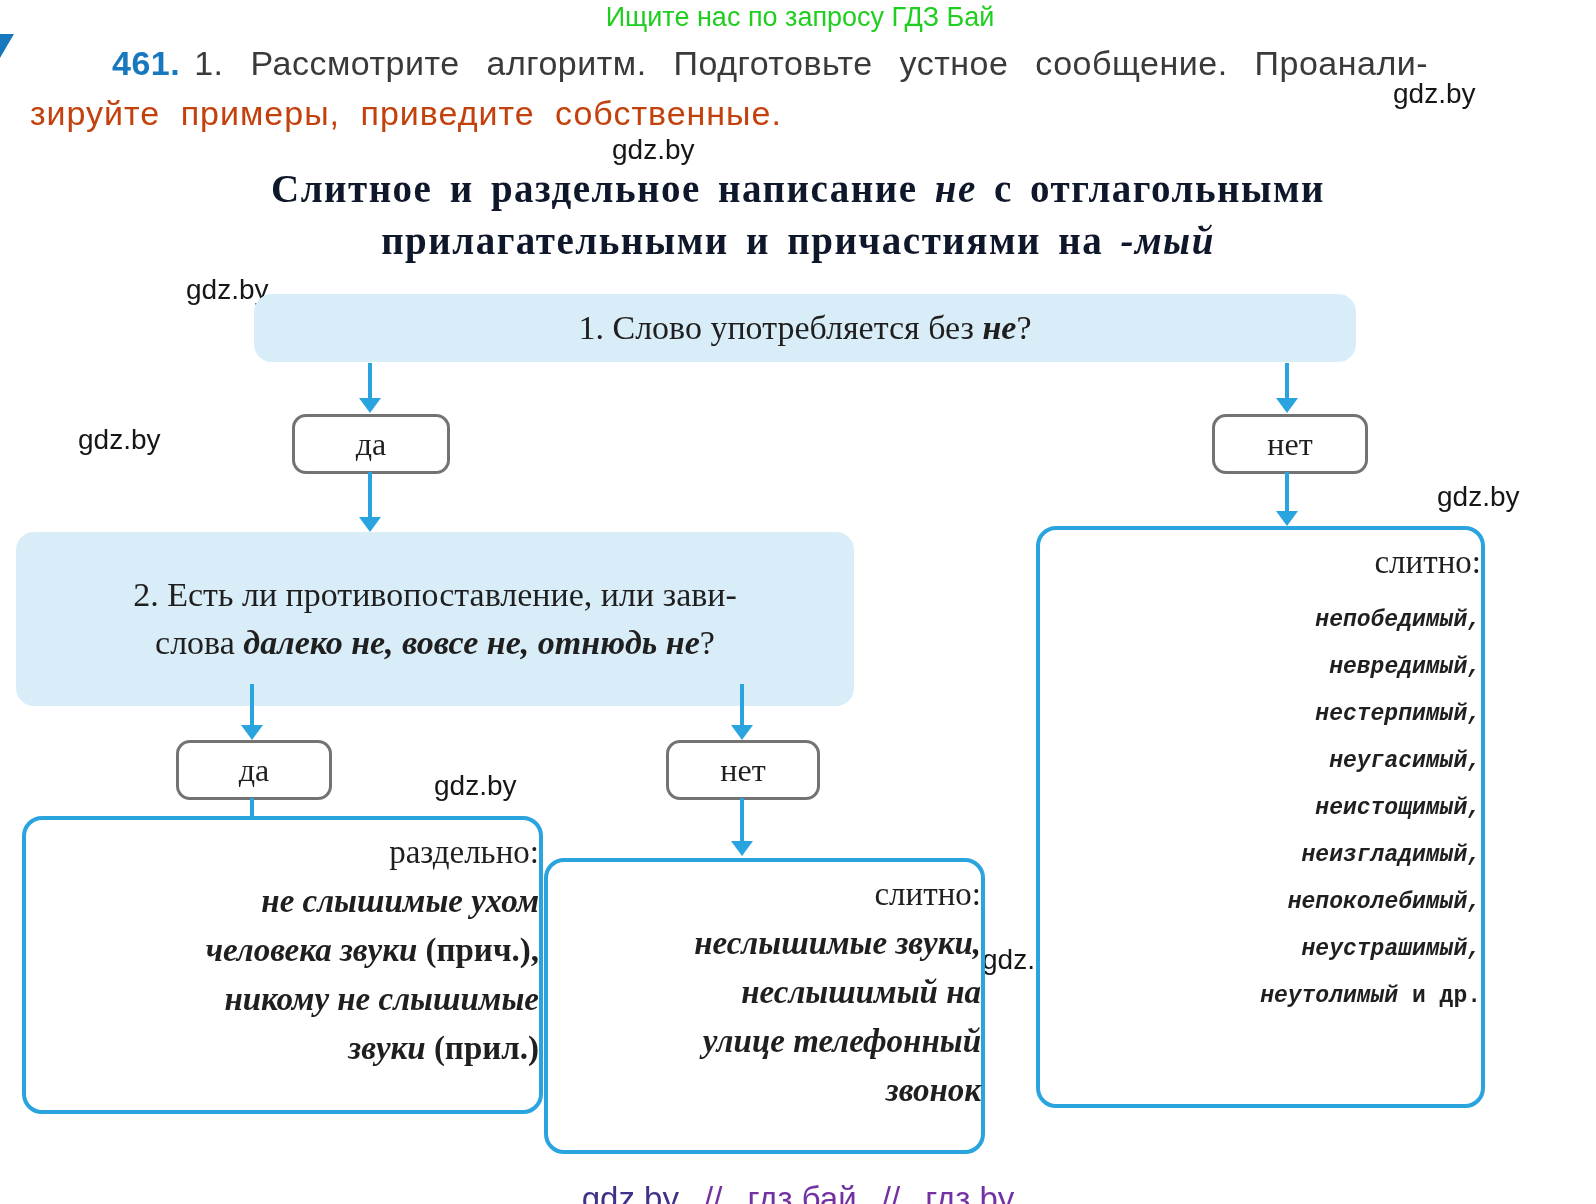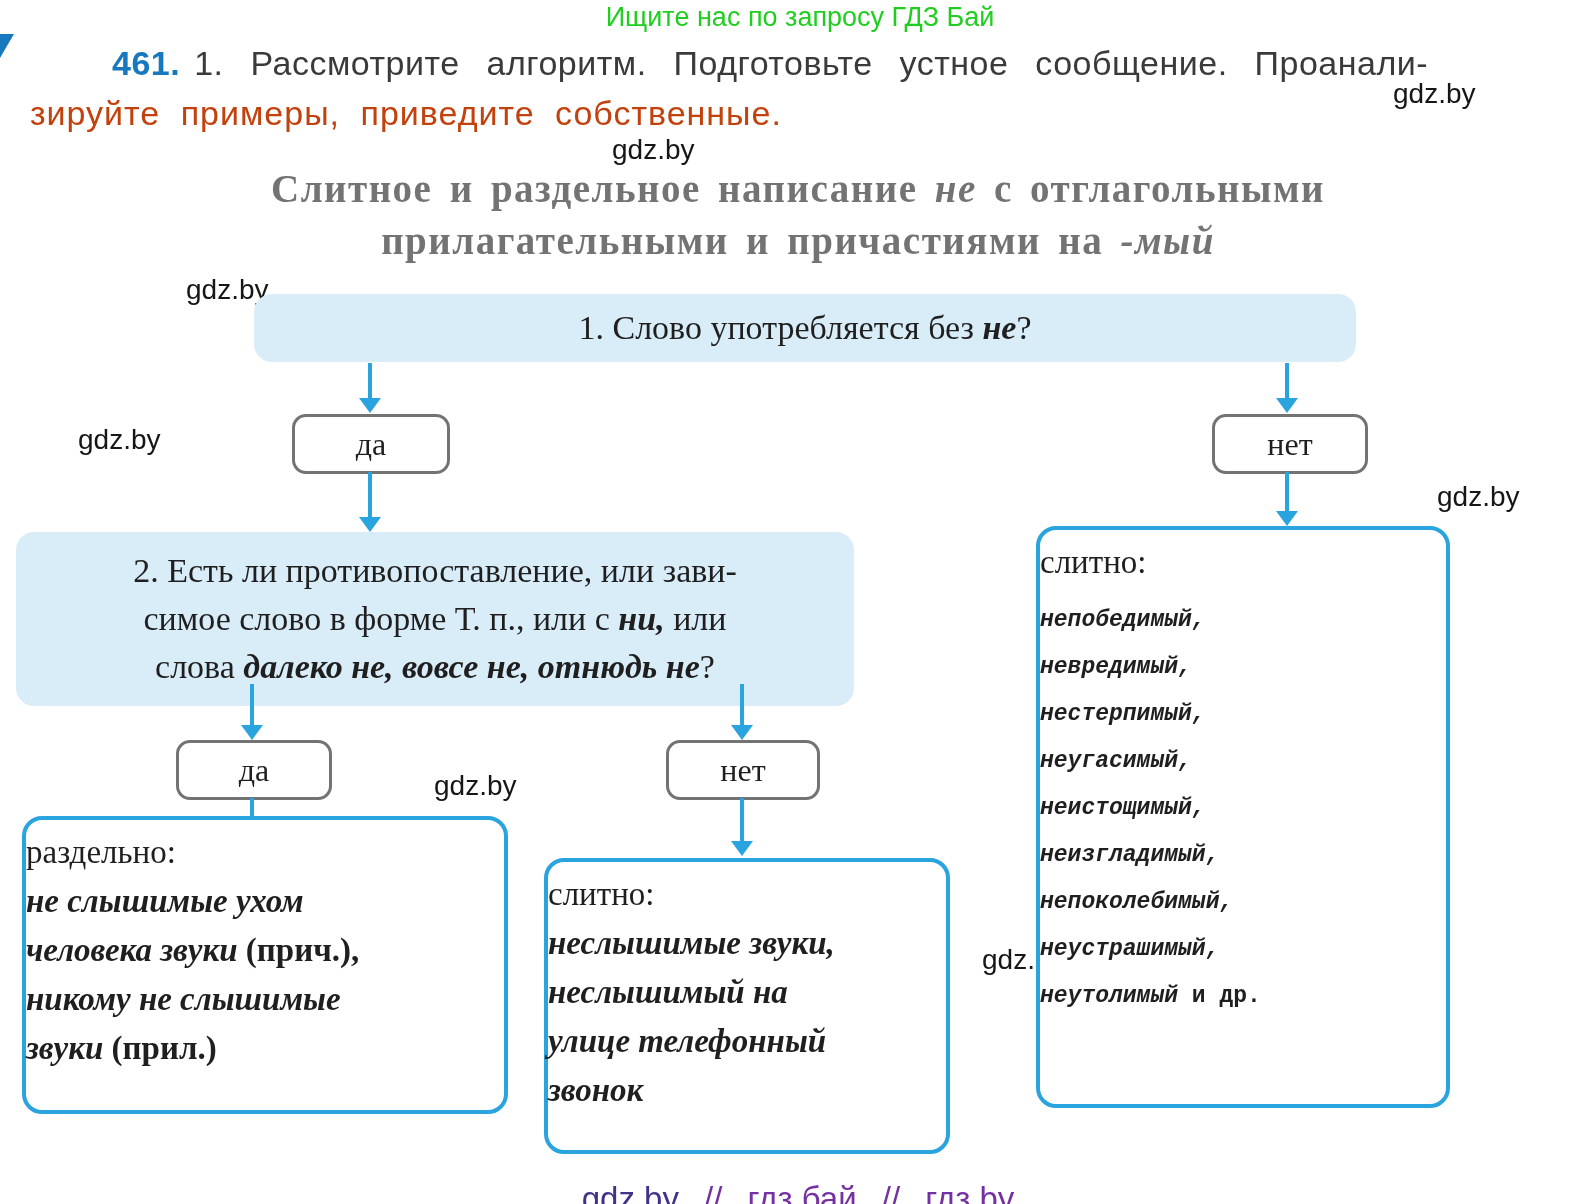--- a/index.html
+++ b/index.html
@@ -23,33 +23,33 @@
               font-family:"Liberation Sans",sans-serif;font-size:34px;color:#c2410c;
               word-spacing:10px;letter-spacing:1px;}
 
   
   .wm{position:absolute;font-family:"Liberation Sans",sans-serif;font-size:28px;color:#161616;}
   .wm.small{font-size:25px;}
 
   
   .title-line{position:absolute;left:0;width:100%;text-align:center;
               font-family:"Liberation Serif",serif;font-weight:bold;font-size:39px;
-              color:#737373;letter-spacing:1.5px;word-spacing:6px;}
+              color:#0f172a;letter-spacing:1.5px;word-spacing:6px;}
   .title-line .it{font-style:italic;}
 
   
   .qbox{position:absolute;background:#d9edf8;border-radius:18px;
         display:flex;align-items:center;justify-content:center;
         font-size:34px;color:#1f1f1f;text-align:center;}
   .qbox .lines{line-height:48px;}
   .emph{font-weight:bold;font-style:italic;}
   .choice{position:absolute;background:#ffffff;border:3px solid #737373;border-radius:14px;
           display:flex;align-items:center;justify-content:center;font-size:32px;color:#1f1f1f;}
   .result{position:absolute;background:#ffffff;border:4px solid #2aa4de;border-radius:20px;
-          text-align:left;}
+          text-align:right;padding-left:35px;}
   .result .hdr{font-size:33px;color:#1f1f1f;margin-top:14px;}
   .result .ex{font-size:33px;line-height:49px;font-weight:bold;font-style:italic;margin-top:6px;}
   .result .ex .reg{font-style:normal;}
   .result.large .ex{line-height:47px;font-size:23px;margin-top:16px;font-family:Liberation Mono, monospace;}
 
   
   .arrow{position:absolute;width:4px;background:#2aa4de;}
   .arrow::after{content:"";position:absolute;bottom:-14px;left:-9px;width:0;height:0;
                 border-left:11px solid transparent;border-right:11px solid transparent;
                 border-top:15px solid #2aa4de;}
@@ -105,21 +105,20 @@
 
   <div class="choice" style="left:292px;top:414px;width:152px;height:54px;">да</div>
   <div class="choice" style="left:1212px;top:414px;width:150px;height:54px;">нет</div>
 
   <div class="arrow" style="left:368px;top:472px;height:46px;"></div>
   <div class="arrow" style="left:1285px;top:472px;height:40px;"></div>
 
   <div class="qbox" style="left:16px;top:532px;width:838px;height:174px;">
     <div class="lines">
       <div><span>2. Есть ли противопоставление, или зави-</span></div>
-      <div><span>симое слово в форме Т. п., или с </span><span class="emph">ни,</span><span> или</span></div>
       <div><span>слова </span><span class="emph">далеко не, вовсе не, отнюдь не</span><span>?</span></div>
     </div>
   </div>
 
   <div class="arrow" style="left:250px;top:684px;height:42px;"></div>
   <div class="arrow" style="left:740px;top:684px;height:42px;"></div>
 
   <div class="choice" style="left:176px;top:740px;width:150px;height:54px;">да</div>
   <div class="choice" style="left:666px;top:740px;width:148px;height:54px;">нет</div>
 

